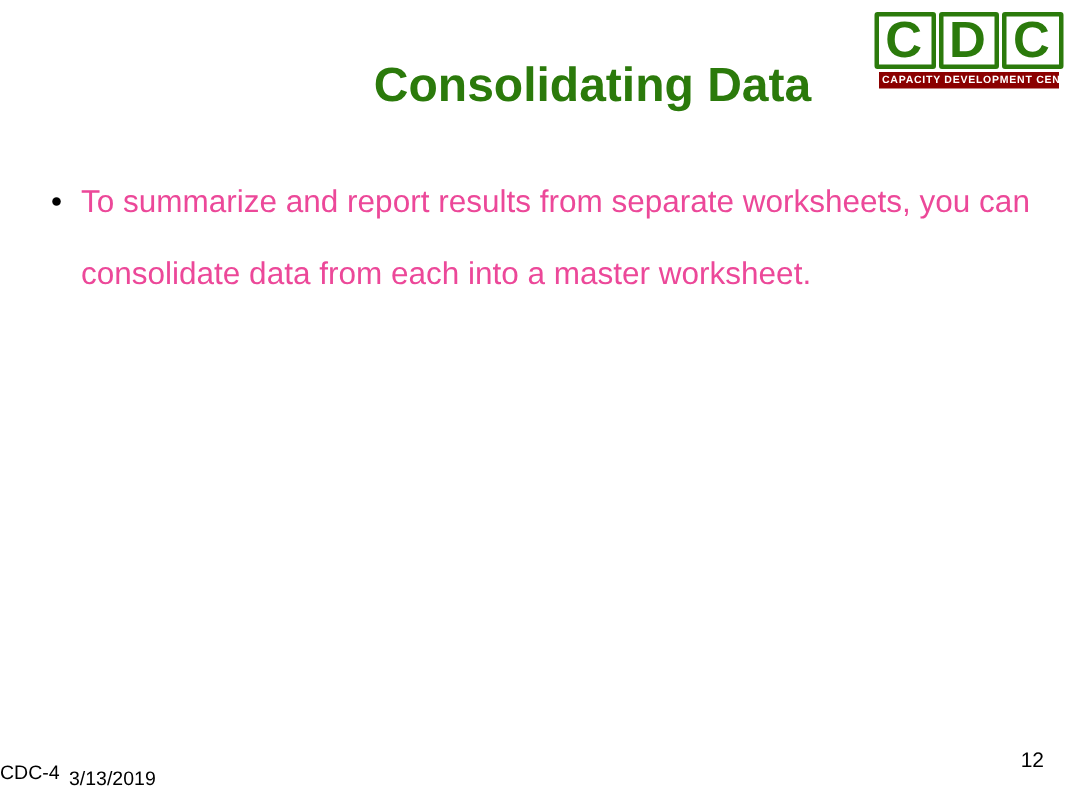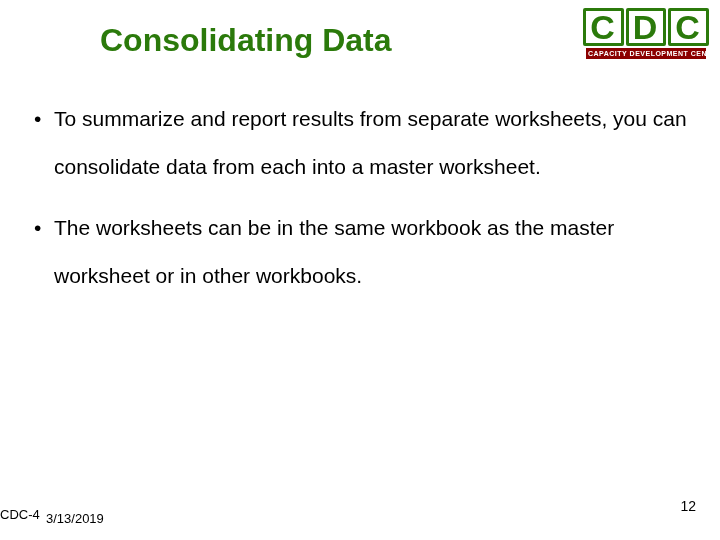--- a/index.html
+++ b/index.html
@@ -49,27 +49,28 @@
     padding: 2px 2px;
     margin-top: 2px;
     text-transform: uppercase;
     white-space: nowrap;
   }
   .title {
     color: #2b7a0b;
     font-weight: bold;
     font-size: 32px;
     margin-left: 70px;
-    margin-top: 8px;
+    margin-top: 24px;
+    text-align: center;
   }
   .bullets {
     margin-top: 36px;
     list-style: none;
     font-size: 21px;
-    color: #000000;
+    color: #ec4899;
     line-height: 2.3;
   }
   .bullets li {
     position: relative;
     padding-left: 24px;
     margin-bottom: 12px;
   }
   .bullets li::before {
     content: "•";
     position: absolute;
@@ -117,21 +118,20 @@
       <span>D</span>
       <span>C</span>
     </div>
     <div class="logo-sub">CAPACITY DEVELOPMENT CENTER</div>
   </div>
 
   <h1 class="title">Consolidating Data</h1>
 
   <ul class="bullets">
     <li>To summarize and report results from separate worksheets, you can consolidate data from each into a master worksheet.</li>
-    <li>The worksheets can be in the same workbook as the master worksheet or in other workbooks.</li>
   </ul>
 
   <div class="footer">
     <div class="footer-date">3/13/2019</div>
     <div class="footer-center">CDC-4</div>
     <div class="footer-page">12</div>
   </div>
 
 </div>
 

